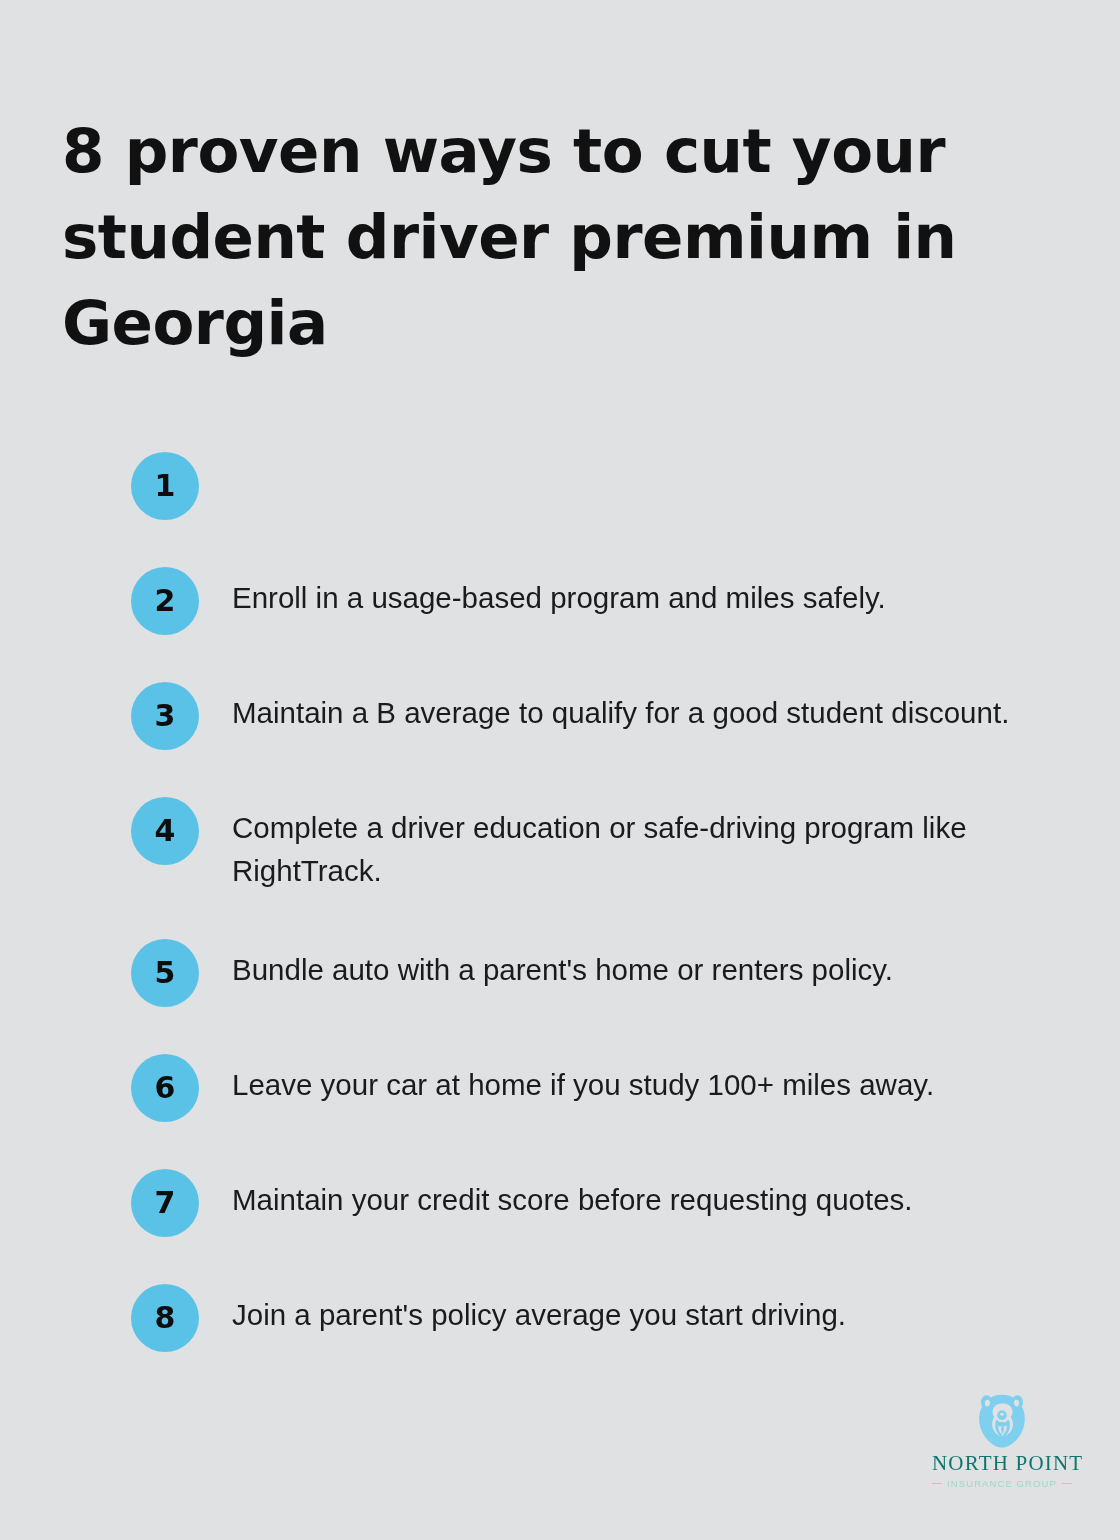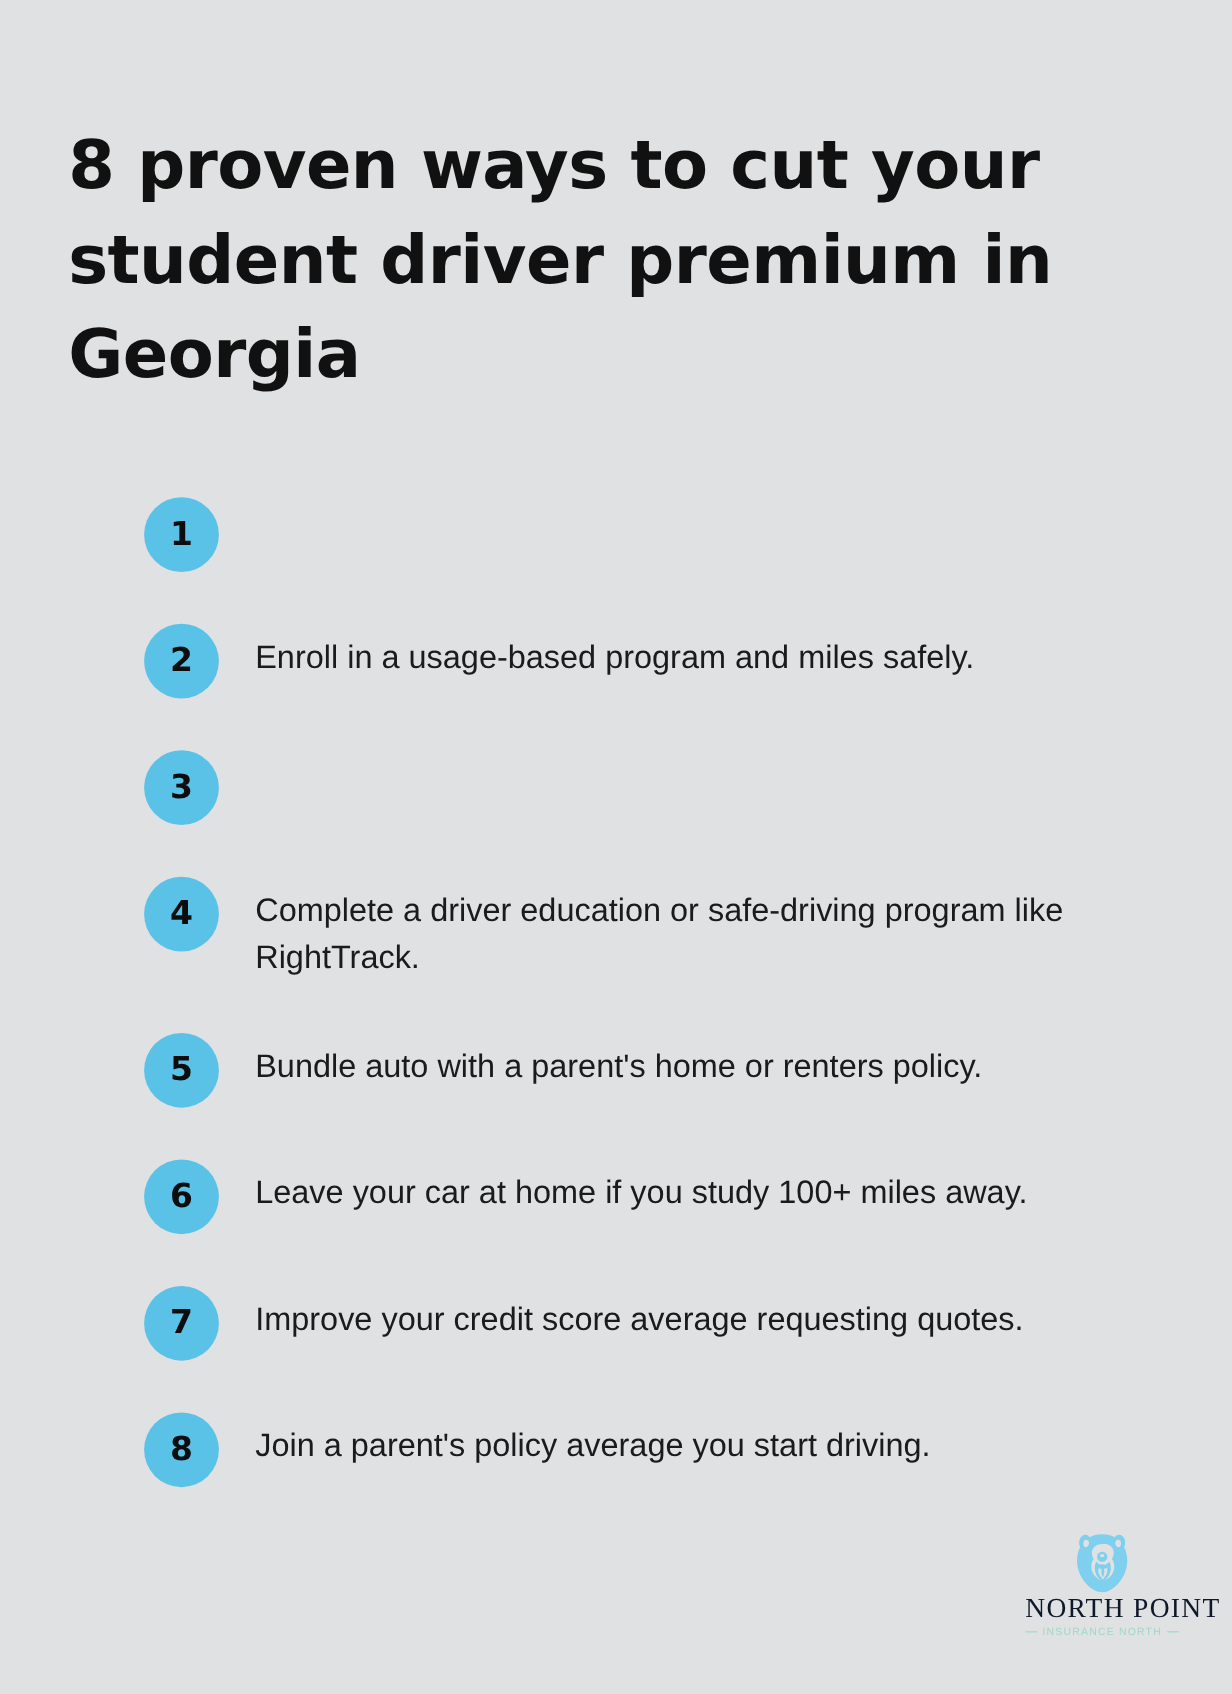--- a/index.html
+++ b/index.html
@@ -84,23 +84,23 @@
     text-align: center;
   }
   .logo-mark {
     display: block;
     margin: 0 auto 2px auto;
     width: 62px;
     height: 56px;
   }
   .logo-name {
     font-family: "Liberation Serif", serif;
-    font-size: 25px;
+    font-size: 21px;
     letter-spacing: 1.2px;
-    color: #0f172a;
+    color: #0f766e;
     line-height: 26px;
     white-space: nowrap;
   }
   .logo-sub-row {
     display: flex;
     align-items: center;
     justify-content: center;
     gap: 5px;
     margin-top: 2px;
   }
@@ -131,40 +131,41 @@
       <div class="num-badge">1</div>
     </li>
 
     <li class="list-item">
       <div class="num-badge">2</div>
       <div class="item-text">Enroll in a usage-based program and miles safely.</div>
     </li>
 
     <li class="list-item">
       <div class="num-badge">3</div>
+      <div class="item-text">Maintain a B average to qualify for a good student discount.</div>
     </li>
 
     <li class="list-item">
       <div class="num-badge">4</div>
       <div class="item-text">Complete a driver education or safe-driving program like RightTrack.</div>
     </li>
 
     <li class="list-item">
       <div class="num-badge">5</div>
       <div class="item-text">Bundle auto with a parent's home or renters policy.</div>
     </li>
 
     <li class="list-item">
       <div class="num-badge">6</div>
       <div class="item-text">Leave your car at home if you study 100+ miles away.</div>
     </li>
 
     <li class="list-item">
       <div class="num-badge">7</div>
-      <div class="item-text">Improve your credit score average requesting quotes.</div>
+      <div class="item-text">Maintain your credit score before requesting quotes.</div>
     </li>
 
     <li class="list-item">
       <div class="num-badge">8</div>
       <div class="item-text">Join a parent's policy average you start driving.</div>
     </li>
 
   </ul>
 
   <div class="logo">
@@ -173,18 +174,18 @@
       <path fill="#dfe1e2" d="M14.9 8.3c1.3-1.1 2.9-.6 3.7.7.8 1.3.6 3.1-.5 4.4-1 1.2-2.5 1.5-3.4.6-1.1-1.1-1.2-4.5.2-5.7z"></path>
       <path fill="#dfe1e2" d="M47.1 8.3c-1.3-1.1-2.9-.6-3.7.7-.8 1.3-.6 3.1.5 4.4 1 1.2 2.5 1.5 3.4.6 1.1-1.1 1.2-4.5-.2-5.7z"></path>
       <path fill="#dfe1e2" d="M31 11.6c-3.4 0-6.2 1.3-7.8 3.4-1.1 1.4-1.6 3.1-1.6 4.9 0 1.9.6 3.7 1.7 5.2-1.4 2-2.2 4.4-2.2 7 0 5.6 3.6 10.3 8.2 12.1-3.2-2.6-5.1-6.4-5.1-10.6 0-2.1.5-4.1 1.4-5.8.9 1 2 1.8 3.2 2.3-.9 1.5-1.4 3.2-1.4 5 0 4 2.4 7.5 5.9 9.1-1.9-1.9-3.1-4.5-3.1-7.3 0-1.6.4-3.1 1.1-4.4h.2c.1 0 .2 0 .3-.1.7 1.3 1.1 2.8 1.1 4.4 0 2.9-1.2 5.5-3.1 7.3 3.5-1.6 5.9-5.1 5.9-9.1 0-1.8-.5-3.5-1.4-5 1.2-.5 2.3-1.3 3.2-2.3.9 1.7 1.4 3.7 1.4 5.8 0 4.2-1.9 8-5.1 10.6 4.7-1.8 8.2-6.5 8.2-12.1 0-2.6-.8-5-2.2-7 1.1-1.5 1.7-3.3 1.7-5.2 0-1.8-.5-3.5-1.6-4.9-1.6-2.1-4.4-3.4-7.8-3.4z"></path>
       <path fill="#7fd0ef" d="M31 18.6c2.6 0 4.7 2.1 4.7 4.7S33.6 28 31 28s-4.7-2.1-4.7-4.7 2.1-4.7 4.7-4.7z"></path>
       <ellipse fill="#dfe1e2" cx="31" cy="22.2" rx="1.9" ry="1.5"></ellipse>
       <ellipse fill="#7fd0ef" cx="31" cy="32.2" rx="5.3" ry="2.1"></ellipse>
     </svg>
     <div class="logo-name">NORTH POINT</div>
     <div class="logo-sub-row">
       <span class="logo-rule"></span>
-      <span class="logo-sub">INSURANCE NORTH</span>
+      <span class="logo-sub">INSURANCE GROUP</span>
       <span class="logo-rule"></span>
     </div>
   </div>
 
 </div>
 
 </body></html>

